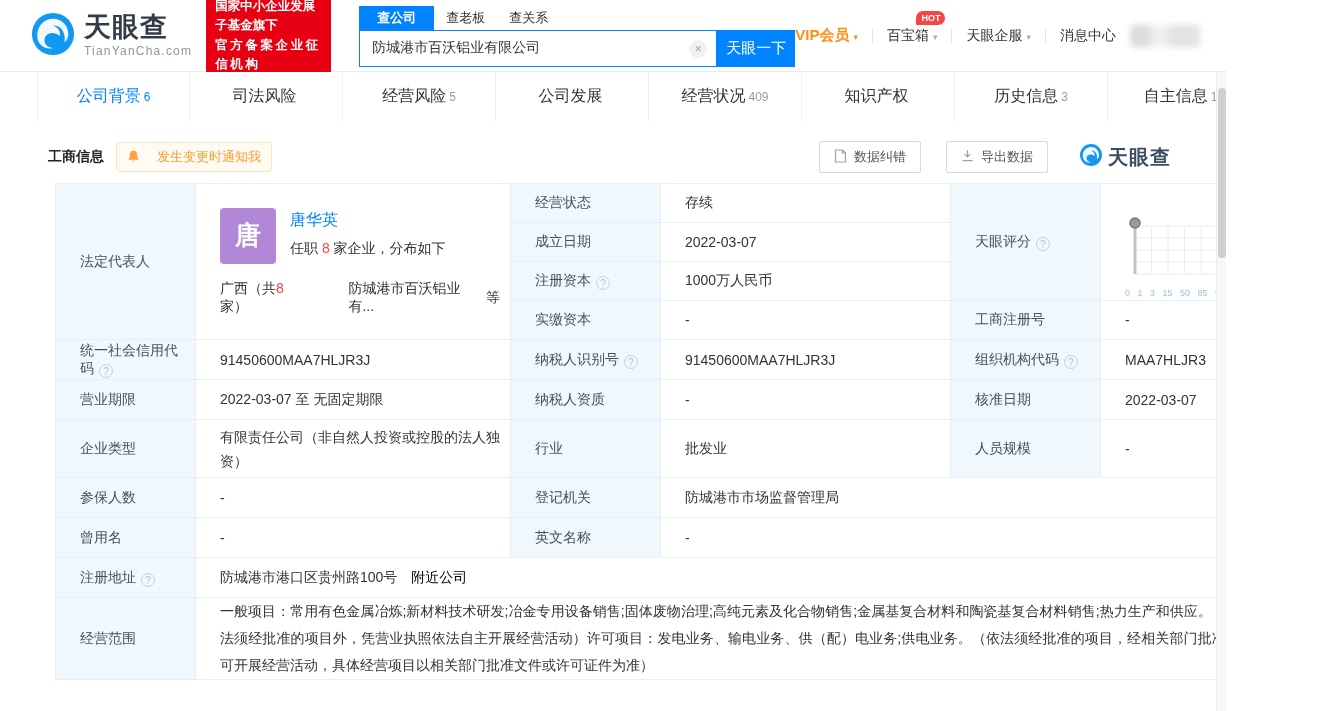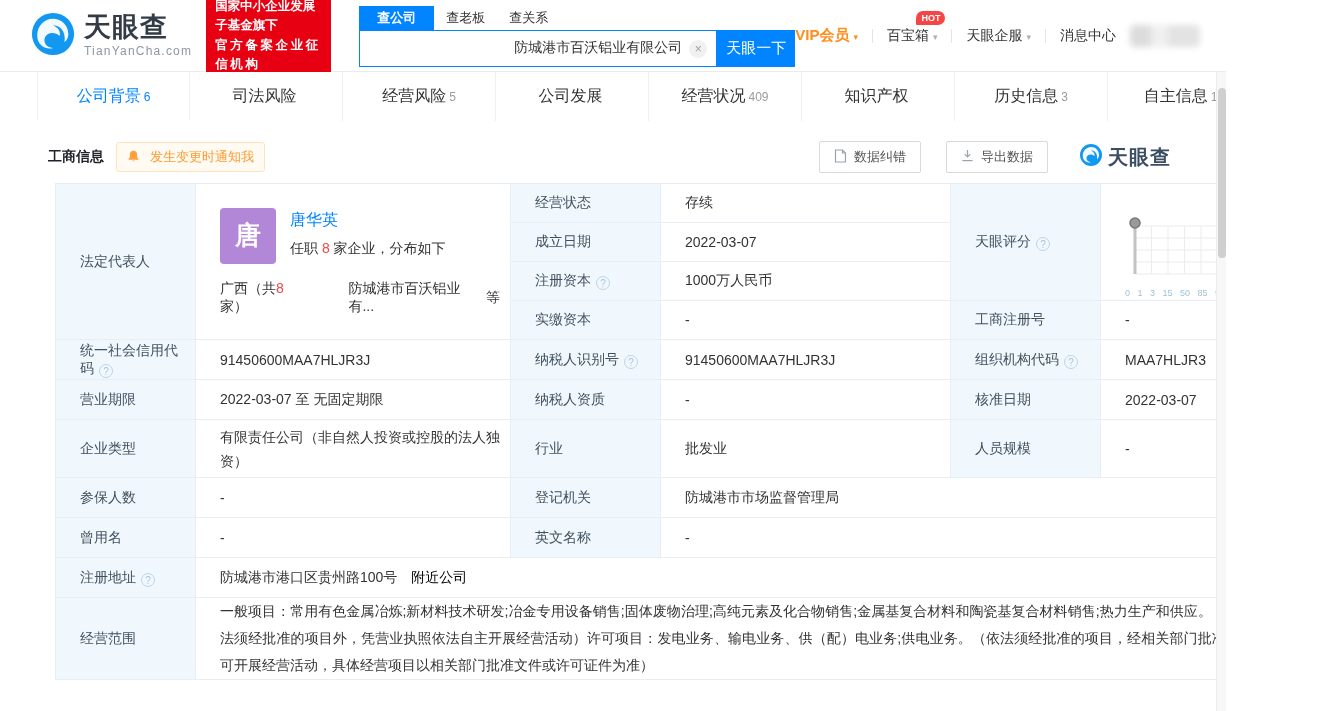--- a/index.html
+++ b/index.html
@@ -13,21 +13,21 @@
   .logo-name { font-size:27px; font-weight:bold; color:#333c46; line-height:1; letter-spacing:1px; }
   .logo-sub { font-size:12px; color:#8b98a5; letter-spacing:1.2px; margin-top:3px; }
   .gov-badge { margin-left:14px; background:#e60012; color:#fff; padding:5px 9px; font-size:12.5px; font-weight:bold; line-height:1.55; }
   .gov-badge .l2 { letter-spacing:2.6px; }
   .search-block { margin-left:28px; width:438px; margin-top:2px; }
   .search-tabs { display:flex; align-items:flex-end; height:23px; }
   .stab { font-size:13px; color:#333; padding:3px 12px; cursor:pointer; }
   .stab.active { background:#0084ff; color:#fff; font-weight:bold; padding:3px 18px; }
   .search-row { display:flex; }
   .search-input-wrap { position:relative; width:358px; height:37px; border:1px solid #0084ff; background:#fff; }
-  .search-input-wrap input { width:100%; height:100%; border:none; outline:none; padding:0 34px 0 12px; font-size:14px; color:#333; font-family:inherit;text-align:right; }
+  .search-input-wrap input { width:100%; height:100%; border:none; outline:none; padding:0 34px 0 12px; font-size:14px; color:#333; font-family:inherit; }
   .clear-ic { position:absolute; right:9px; top:9px; width:18px; height:18px; border-radius:50%; background:#f1f1f1; color:#9aa0a6; font-size:12px; line-height:18px; text-align:center; cursor:pointer; }
   .search-btn { width:78px; height:37px; background:#0084ff; color:#fff; border:none; font-size:15px; cursor:pointer; font-family:inherit; }
   .top-links { margin-left:auto; margin-right:26px; display:flex; align-items:center; font-size:14px; color:#333; white-space:nowrap; }
   .vip { color:#ff8d1a; font-weight:bold; font-size:15px; cursor:pointer; }
   .caret { font-size:9px; margin-left:4px; color:#a9b0b8; }
   .vip .caret { color:#ff8d1a; }
   .tdivider { width:1px; height:14px; background:#e3e3e3; margin:0 14px; }
   .tlink { cursor:pointer; position:relative; }
   .hot-badge { position:absolute; top:-16px; right:-8px; background:#f54545; color:#fff; font-size:9px; font-weight:bold; padding:2px 5px; border-radius:7px 7px 7px 1px; }
   .user-blur { width:70px; height:22px; margin-left:14px; border-radius:4px;
@@ -39,21 +39,21 @@
   .ptab { width:153px; height:49px; line-height:48px; text-align:center; font-size:16px; color:#333; border-right:1px solid #f0f0f0; cursor:pointer; position:relative; background:#fff; }
   .ptab:first-child { border-left:1px solid #f0f0f0; }
   .ptab.active { color:#0084ff; border-bottom:1px solid #fff; margin-bottom:-1px; }
   .pcount { font-size:12px; color:#9b9b9b; margin-left:3px; }
   .ptab.active .pcount { color:#0084ff; }
   .tab-hot { position:absolute; top:5px; right:4px; background:#f54545; color:#fff; font-size:9px; font-weight:bold; padding:2px 5px; border-radius:7px 7px 7px 1px; line-height:1; }
 
   
   .section-head { display:flex; align-items:center; padding:20px 55px 10px 48px; height:62px; }
   .section-title { font-size:14px; font-weight:bold; color:#20242a; }
-  .notify-badge { margin-left:12px; display:inline-flex; align-items:center; gap:10px; border:1px solid #ffe3bd; background:#fffaf2; color:#ff9a2e; font-size:13px; padding:5px 10px; border-radius:3px; cursor:pointer; }
+  .notify-badge { margin-left:12px; display:inline-flex; align-items:center; gap:17px; border:1px solid #ffe3bd; background:#fffaf2; color:#ff9a2e; font-size:13px; padding:5px 10px; border-radius:3px; cursor:pointer; }
   .head-right { margin-left:auto; display:flex; align-items:center; gap:25px;padding-left:31px; }
   .tool-btn { display:inline-flex; align-items:center; gap:7px; border:1px solid #d9d9d9; background:#fff; color:#555; font-size:13px; height:32px; padding:0 14px; border-radius:2px; cursor:pointer; font-family:inherit; }
   .watermark { display:flex; align-items:center; gap:5px; margin-left:6px; }
   .watermark-text { font-size:20px; font-weight:bold; color:#3b4d63; letter-spacing:1px; }
 
   
   .info-wrap { margin:0 55px; }
   table.info { width:1209px; border-collapse:collapse; table-layout:fixed; font-size:14px; color:#333; }
   table.info td { border:1px solid #e7eef5; height:40px; padding:0 10px 0 24px; vertical-align:middle; }
   td.lbl { background:#f0f8fe; padding:0 8px 0 14px; color:#42505e; }

